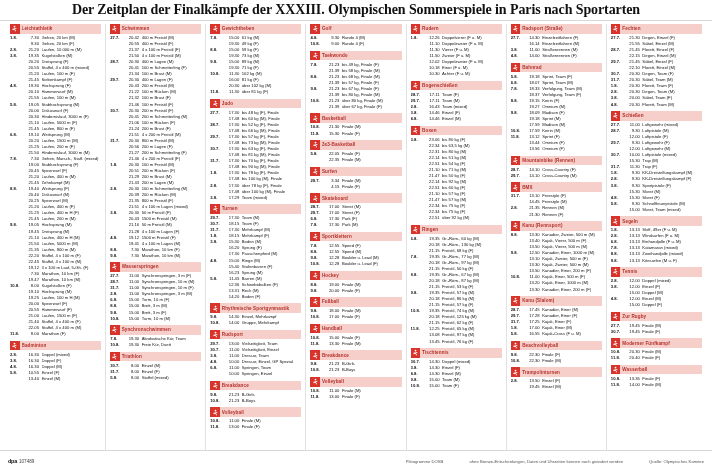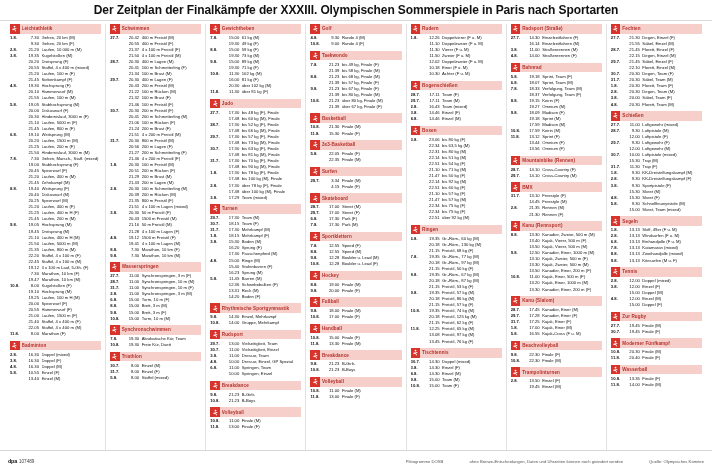--- a/index.html
+++ b/index.html
@@ -14,25 +14,26 @@
   #page{position:relative;width:712px;height:471px;box-sizing:border-box;}
 
   
   .title-bar{
     height:20px;
     display:flex;align-items:center;justify-content:center;
     border-bottom:1px solid #d8d8d8;
   }
   .title-bar h1{
     margin:16px;
-    font-size:12px;
+    font-size:14px;
     font-weight:bold;
     letter-spacing:-0.1px;
     color:#111;
     white-space:nowrap;
+    font-family:Liberation Serif, serif;
   }
 
   
   .columns{
     display:flex;
     height:430px;
     padding:3px 6px 0 6px;
     box-sizing:border-box;
   }
   .col{

